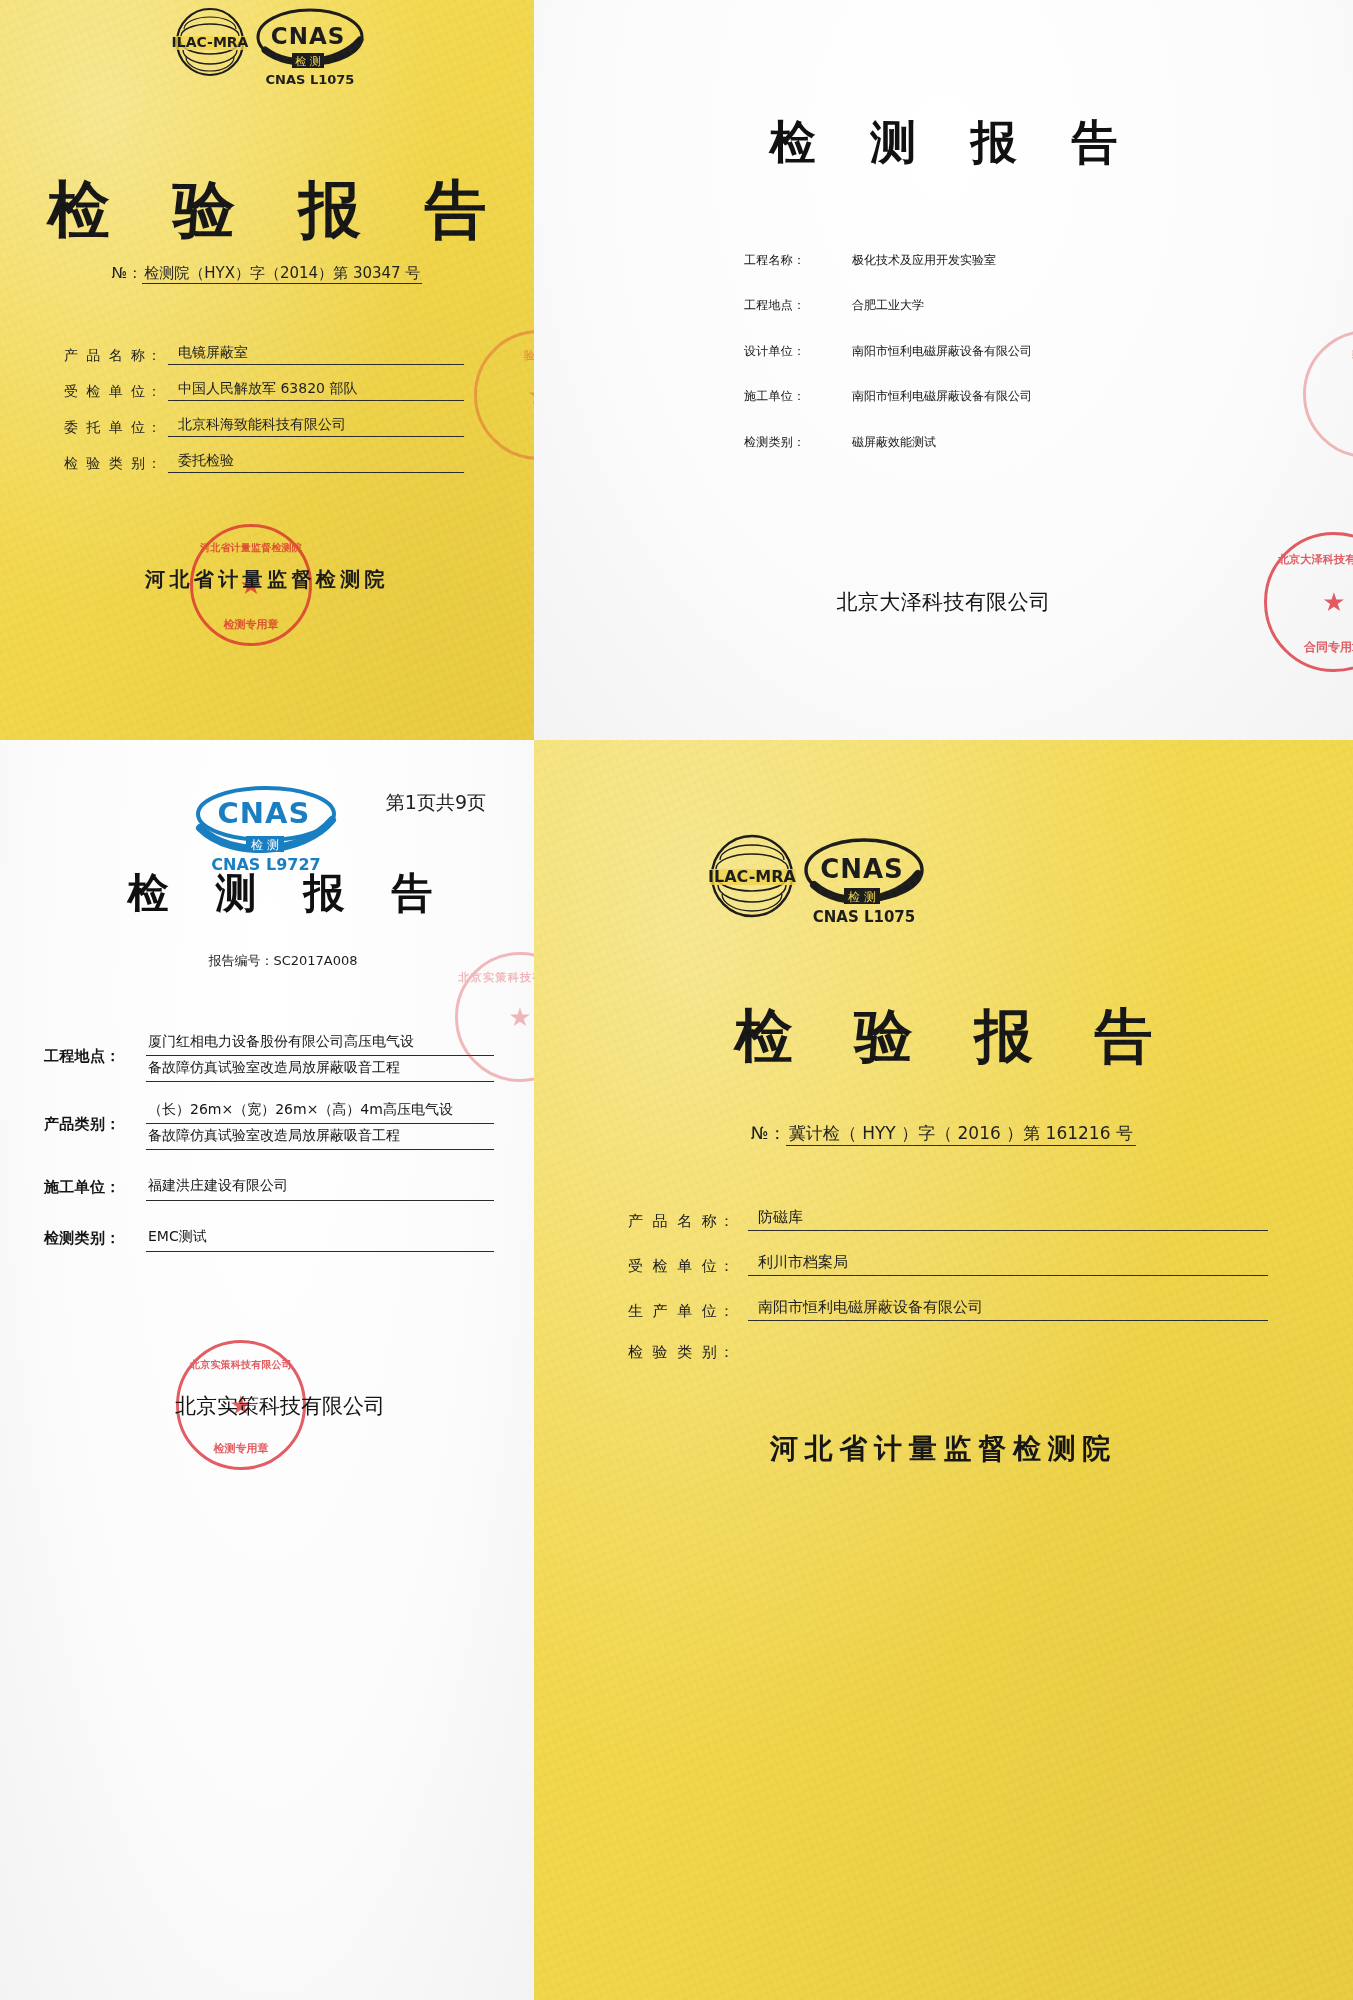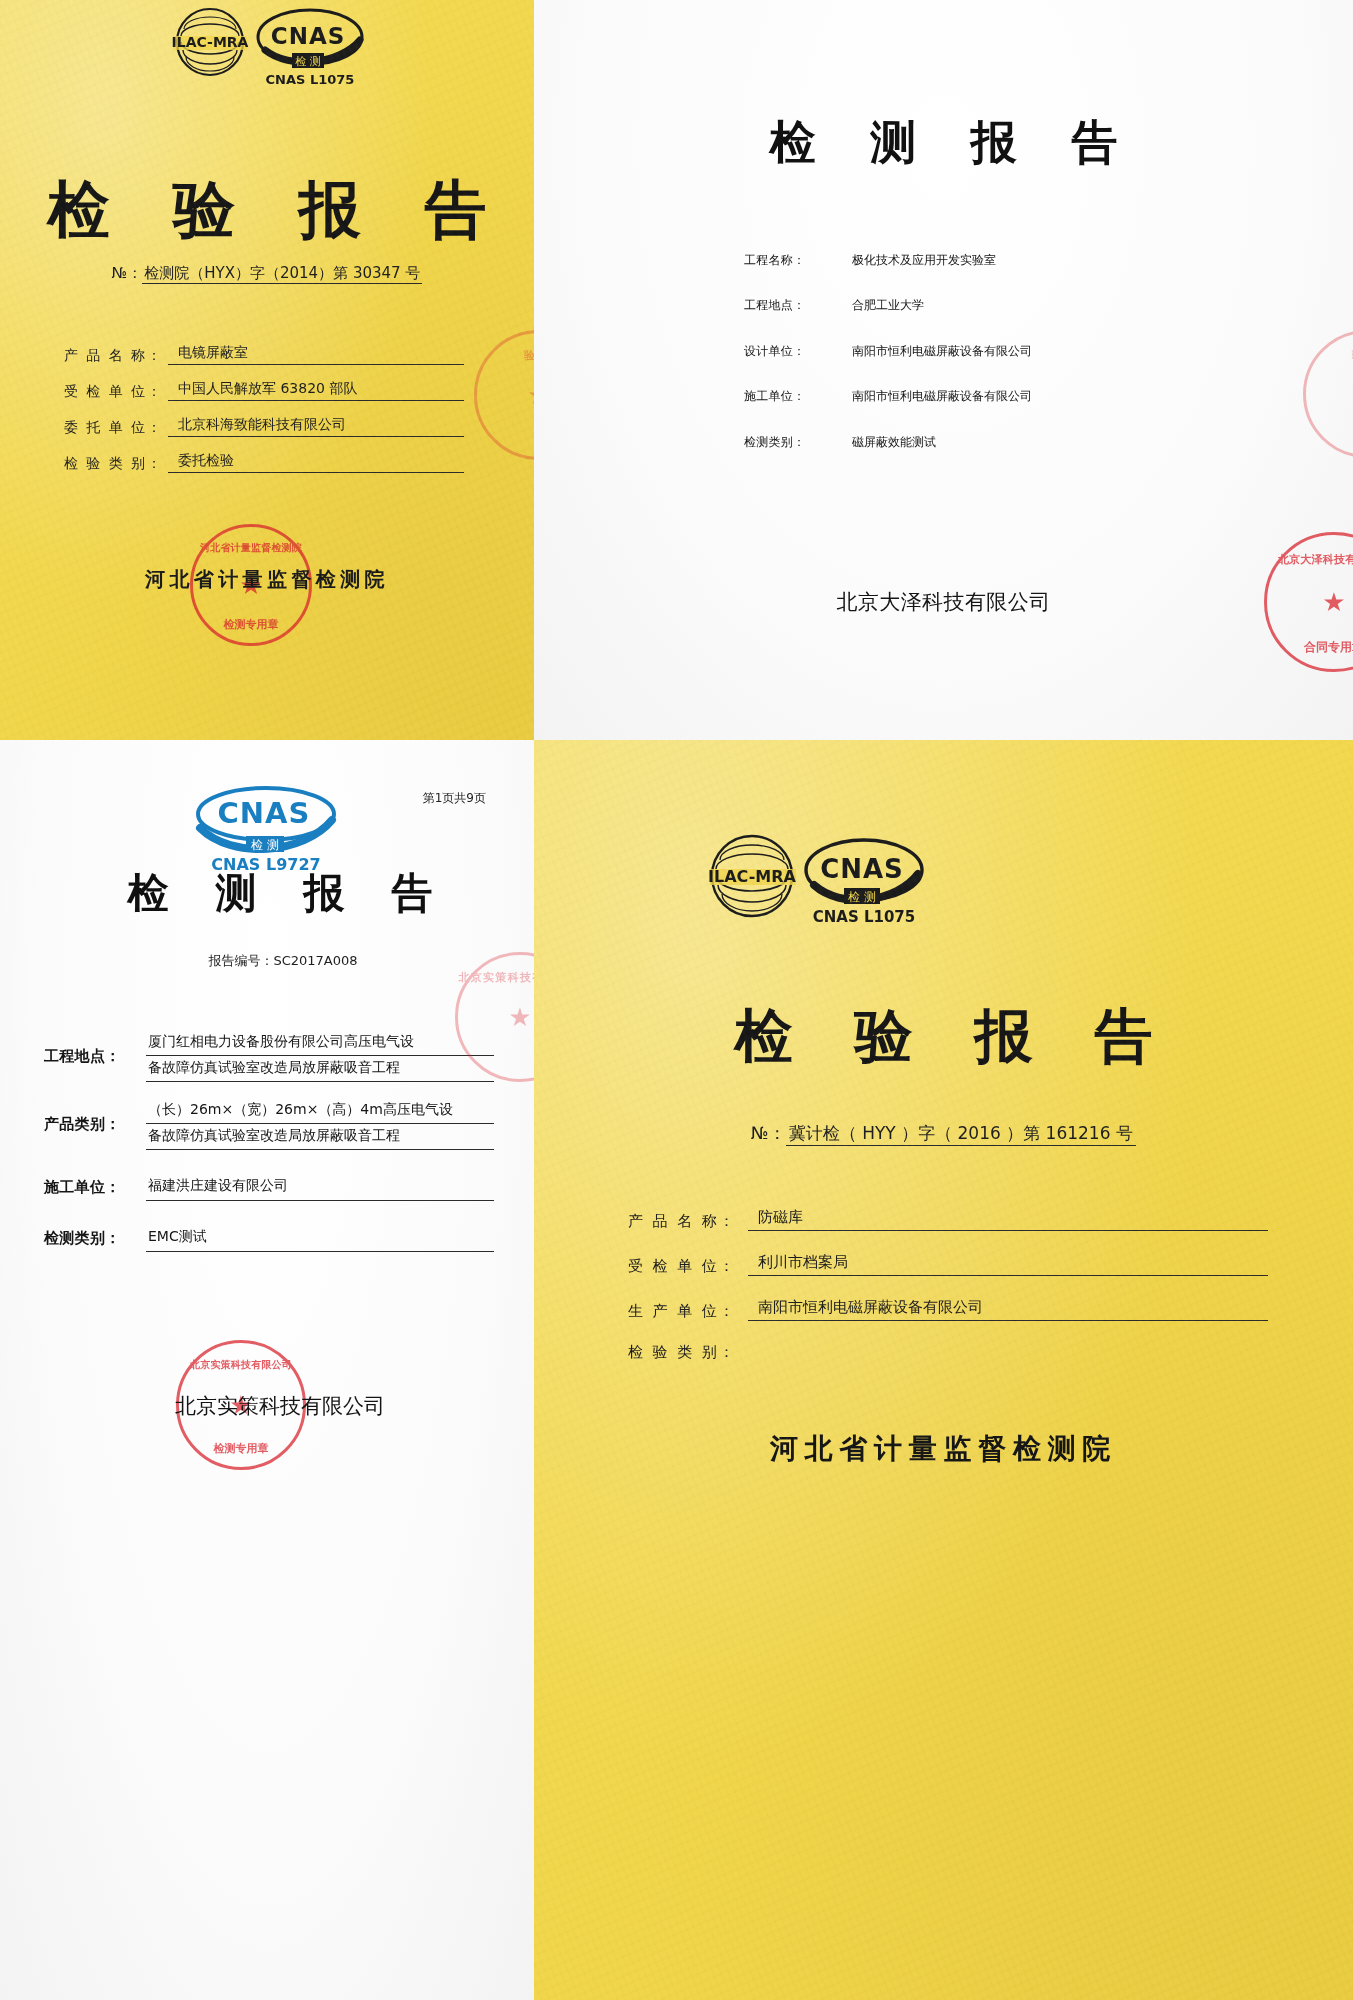--- a/index.html
+++ b/index.html
@@ -155,21 +155,21 @@
   
   #panel3 .cnas-wrap {
     position: absolute;
     top: 42px; left: 176px;
     width: 180px; height: 110px;
   }
   #panel3 .pageno {
     position: absolute;
     top: 50px; right: 48px;
     font-family: "DejaVu Sans", sans-serif;
-    font-size: 12px;
+    font-size: 19px;
     color: #222;
   }
   #panel3 .main-title {
     position: absolute;
     top: 126px; left: 0; width: 819px;
     font-size: 41px;
     letter-spacing: .40em;
     text-indent: .40em;
     color: #101010;
   }

